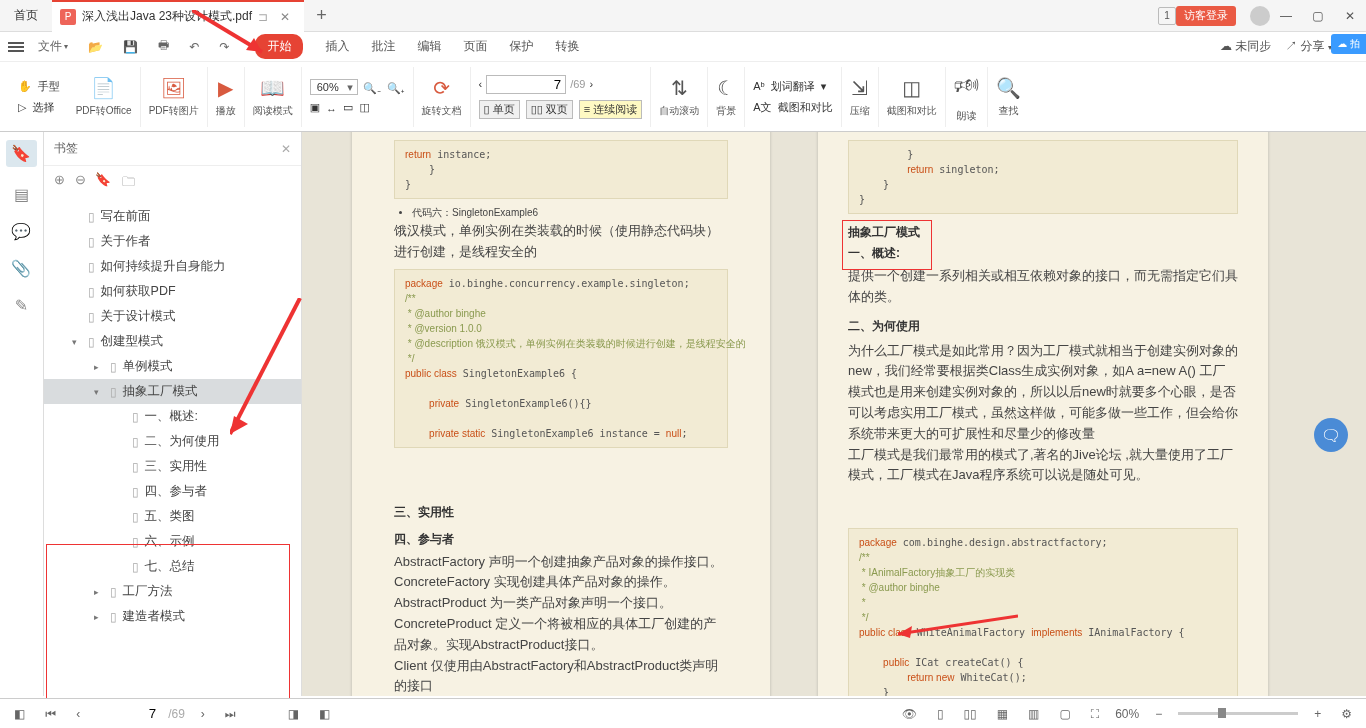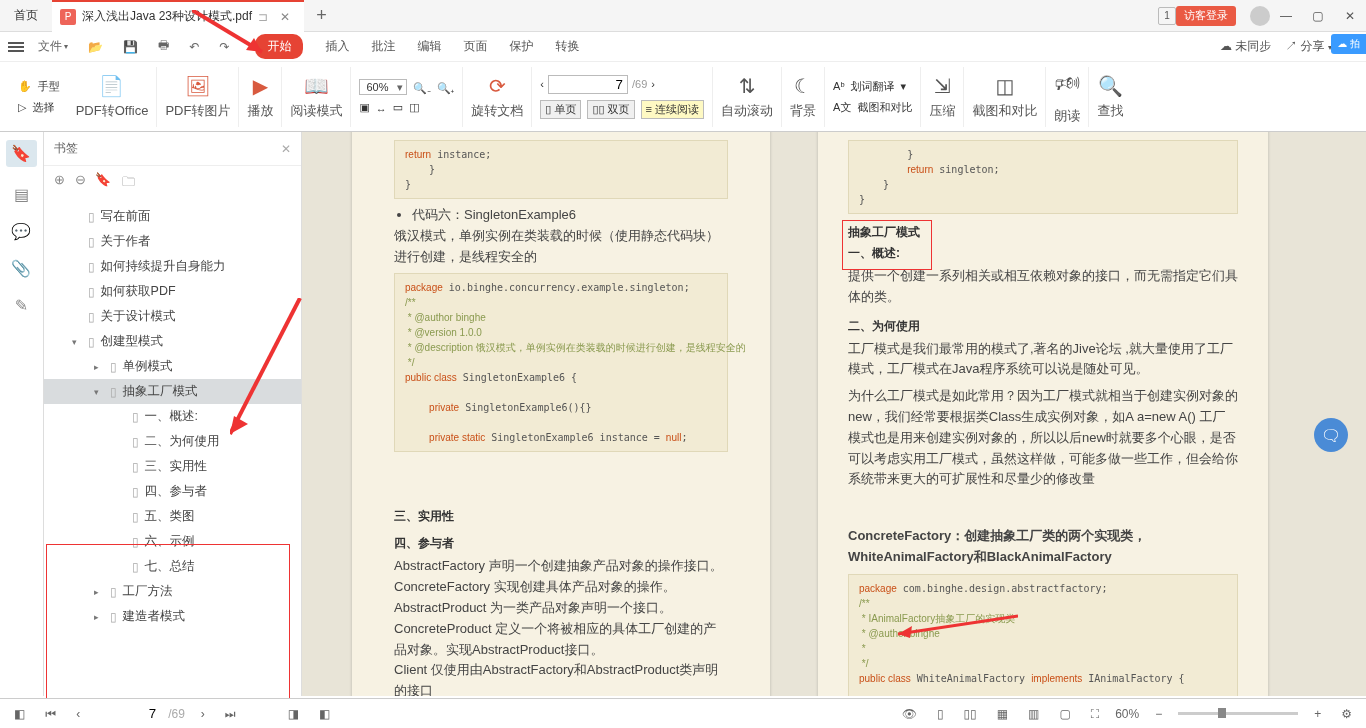--- a/index.html
+++ b/index.html
@@ -23,21 +23,21 @@
 .ham span{height:2px;background:#555}
 .menu-left .itm{padding:0 6px;color:#666;display:flex;align-items:center;gap:2px}
 .menu-tabs{display:flex;gap:22px;margin-left:20px}
 .menu-tabs span{color:#555;padding:4px 0}
 .menu-tabs .start{background:#e64334;color:#fff;padding:4px 12px;border-radius:10px}
 .menu-right{position:absolute;right:10px;display:flex;gap:14px;align-items:center;color:#555}
 
 .ribbon{height:70px;display:flex;align-items:center;background:#fff;border-bottom:1px solid #ccc;padding:0 10px;gap:0}
 .rgrp{display:flex;flex-direction:column;align-items:center;justify-content:center;height:60px;padding:0 8px;border-right:1px solid #eee;gap:4px}
 .rgrp.rows{gap:6px;align-items:flex-start}
-.rgrp .lbl{font-size:13px;color:#555}
+.rgrp .lbl{font-size:10px;color:#555}
 .rgrp .ic{font-size:20px;color:#d85a3f}
 .rgrp.noline{border-right:none}
 .tb-row{display:flex;align-items:center;gap:6px;font-size:11px}
 .zoom-sel{border:1px solid #bbb;padding:1px 18px 1px 6px;position:relative}
 .zoom-sel::after{content:"▾";position:absolute;right:4px;color:#666}
 .pgnum{display:flex;align-items:center;gap:4px}
 .pgnum input{width:80px;text-align:right;border:1px solid #bbb;padding:1px 4px}
 .btn-sm{border:1px solid #bbb;padding:1px 4px;background:#f0f0f0}
 .btn-sm.on{background:#fef9c3}
 
@@ -62,21 +62,21 @@
 
 .page-area{flex:1;background:#e8e4d7;position:relative;overflow:hidden}
 .page{position:absolute;background:#f7f2e3;box-shadow:0 1px 3px rgba(0,0,0,.2)}
 .pL{left:50px;top:-8px;width:418px;height:580px;padding:10px 42px}
 .pR{left:516px;top:-8px;width:450px;height:580px;padding:10px 30px}
 .code{background:#f2ebd4;border:1px solid #e0d8b8;padding:6px 10px;font-family:Consolas,monospace;font-size:10px;line-height:1.5;white-space:pre;color:#555;margin:6px 0}
 .code .kw{color:#c94f17}
 .code .cm{color:#8a9a4f}
 .sect{font-weight:bold;font-size:12px;margin:10px 0 4px}
 .txt{font-size:13px;line-height:1.6;color:#444}
-.bul{font-size:13px;line-height:1.6;padding-left:12px;color:#444}
+.bul{font-size:10px;line-height:1.6;padding-left:12px;color:#444}
 .bul li{list-style:disc;margin-left:6px}
 
 .arrow{position:absolute;pointer-events:none}
 .ar1{left:195px;top:12px;width:80px;height:46px}
 .ar2{left:232px;top:296px;width:80px;height:140px}
 .ar3{left:596px;top:480px;width:120px;height:30px}
 
 .status{position:absolute;bottom:0;left:0;right:0;height:30px;background:#fff;border-top:1px solid #ccc;display:flex;align-items:center;padding:0 10px;gap:12px;color:#666}
 .status input{width:60px;text-align:right;border:none;outline:none}
 .status .sp{flex:1}
@@ -363,24 +363,23 @@
         <span class="kw">return</span> singleton;
     }
 }</div>
       <div style="position:relative">
         <div class="sect">抽象工厂模式</div>
         <div class="sect" style="margin-top:4px">一、概述:</div>
         <div class="redbox" style="left:-6px;top:-4px;width:90px;height:50px"></div>
       </div>
       <div class="txt">提供一个创建一系列相关或相互依赖对象的接口，而无需指定它们具体的类。</div>
       <div class="sect">二、为何使用</div>
+      <div class="txt" style="margin-top:6px">为什么工厂模式是如此常用？因为工厂模式就相当于创建实例对象的new，我们经常要根据类Class生成实例对象，如A a=new A() 工厂模式也是用来创建实例对象的，所以以后new时就要多个心眼，是否可以考虑实用工厂模式，虽然这样做，可能多做一些工作，但会给你系统带来更大的可扩展性和尽量少的修改量</div>
       <div class="txt">工厂模式是我们最常用的模式了,著名的Jive论坛 ,就大量使用了工厂模式，工厂模式在Java程序系统可以说是随处可见。</div>
-      <div class="txt" style="margin-top:6px">为什么工厂模式是如此常用？因为工厂模式就相当于创建实例对象的new，我们经常要根据类Class生成实例对象，如A a=new A() 工厂模式也是用来创建实例对象的，所以以后new时就要多个心眼，是否可以考虑实用工厂模式，虽然这样做，可能多做一些工作，但会给你系统带来更大的可扩展性和尽量少的修改量</div>
       <div style="height:36px"></div>
-      <div class="txt" style="font-weight:bold">ConcreteFactory：创建抽象工厂类的两个实现类，WhiteAnimalFactory和BlackAnimalFactory</div>
       <div class="code"><span class="kw">package</span> com.binghe.design.abstractfactory;
 <span class="cm">/**
  * IAnimalFactory抽象工厂的实现类
  * @author binghe
  *
  */</span>
 <span class="kw">public class</span> WhiteAnimalFactory <span class="kw">implements</span> IAnimalFactory {
 
     <span class="kw">public</span> ICat createCat() {
         <span class="kw">return new</span> WhiteCat();

